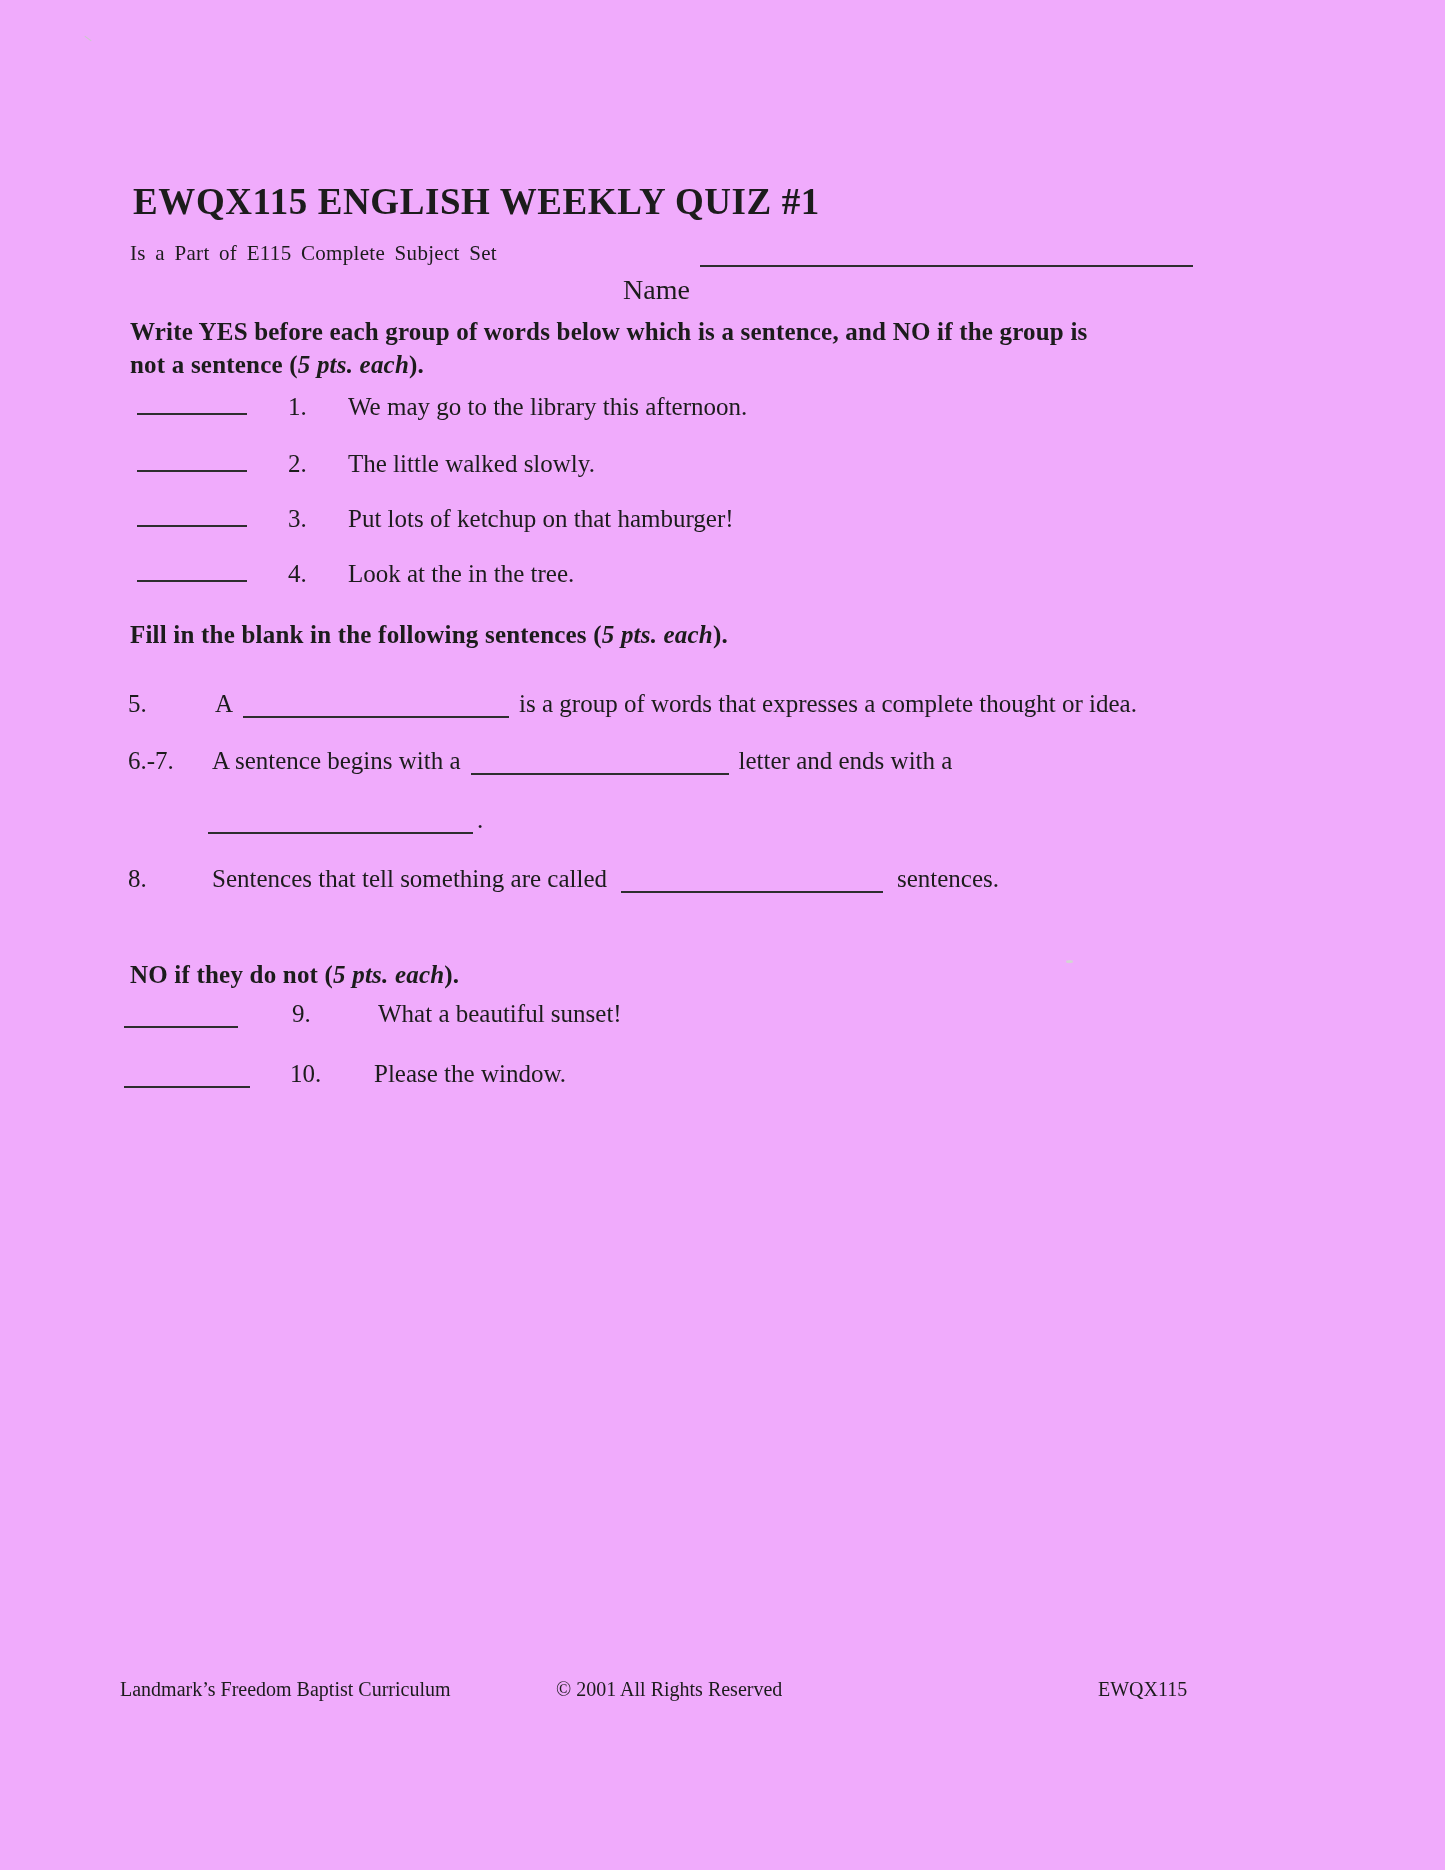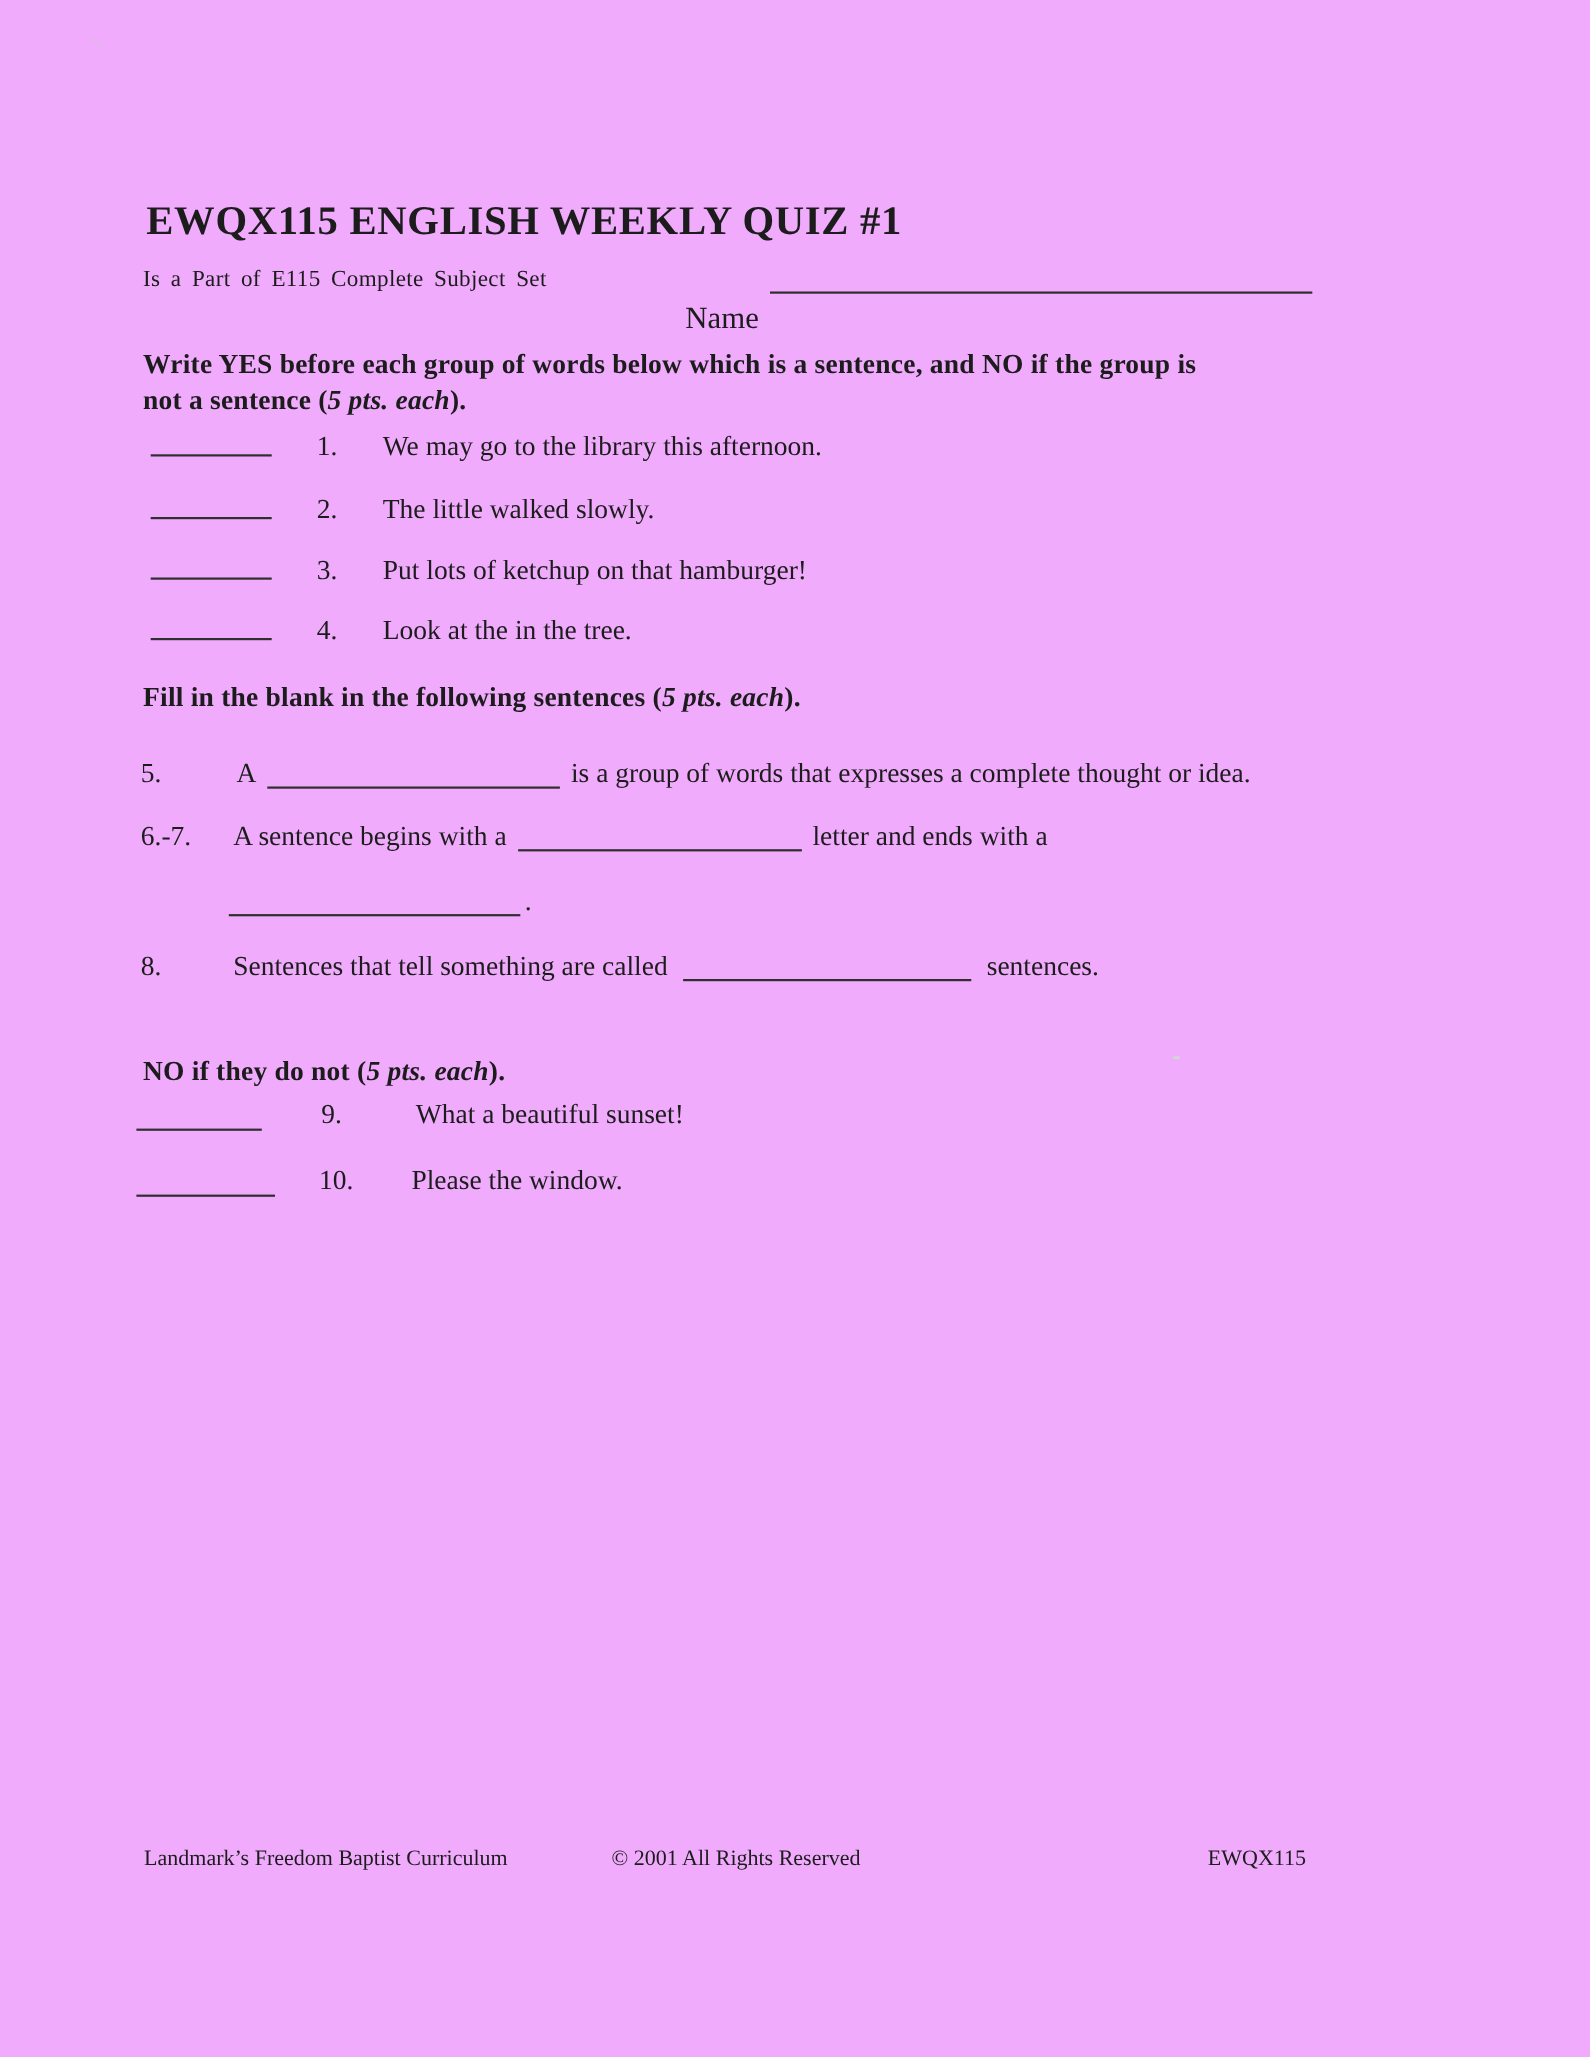--- a/index.html
+++ b/index.html
@@ -170,17 +170,17 @@
     <span class="ansline" style="left:124px; width:114px; height:26px;"></span>
     <span class="qnum" style="left:292px;">9.</span>
     <span class="qtext" style="left:378px;">What a beautiful sunset!</span>
   </div>
   <div class="qrow" style="top:1060px;">
     <span class="ansline" style="left:124px; width:126px; height:26px;"></span>
     <span class="qnum" style="left:290px;">10.</span>
     <span class="qtext" style="left:374px;">Please the window.</span>
   </div>
 
-  <span class="footer-item" style="left:131px;">Landmark’s Freedom Baptist Curriculum</span>
+  <span class="footer-item" style="left:120px;">Landmark’s Freedom Baptist Curriculum</span>
   <span class="footer-item" style="left:556px;">© 2001 All Rights Reserved</span>
   <span class="footer-item" style="left:1098px;">EWQX115</span>
 
 </div>
 
 </body></html>

